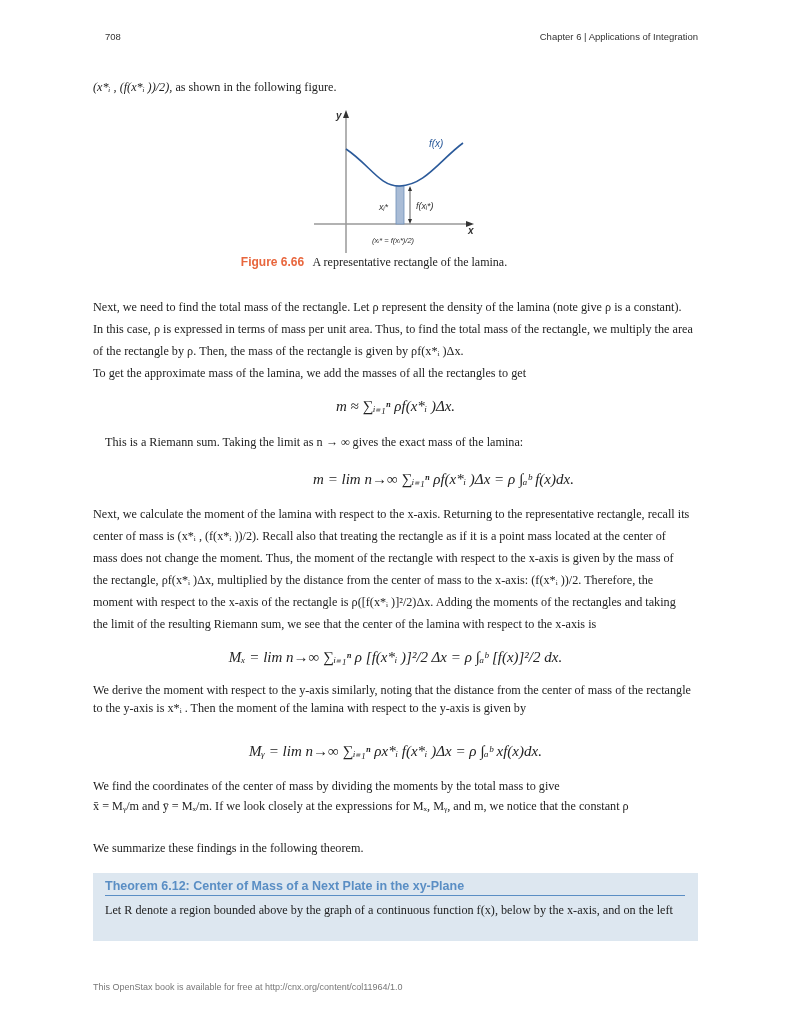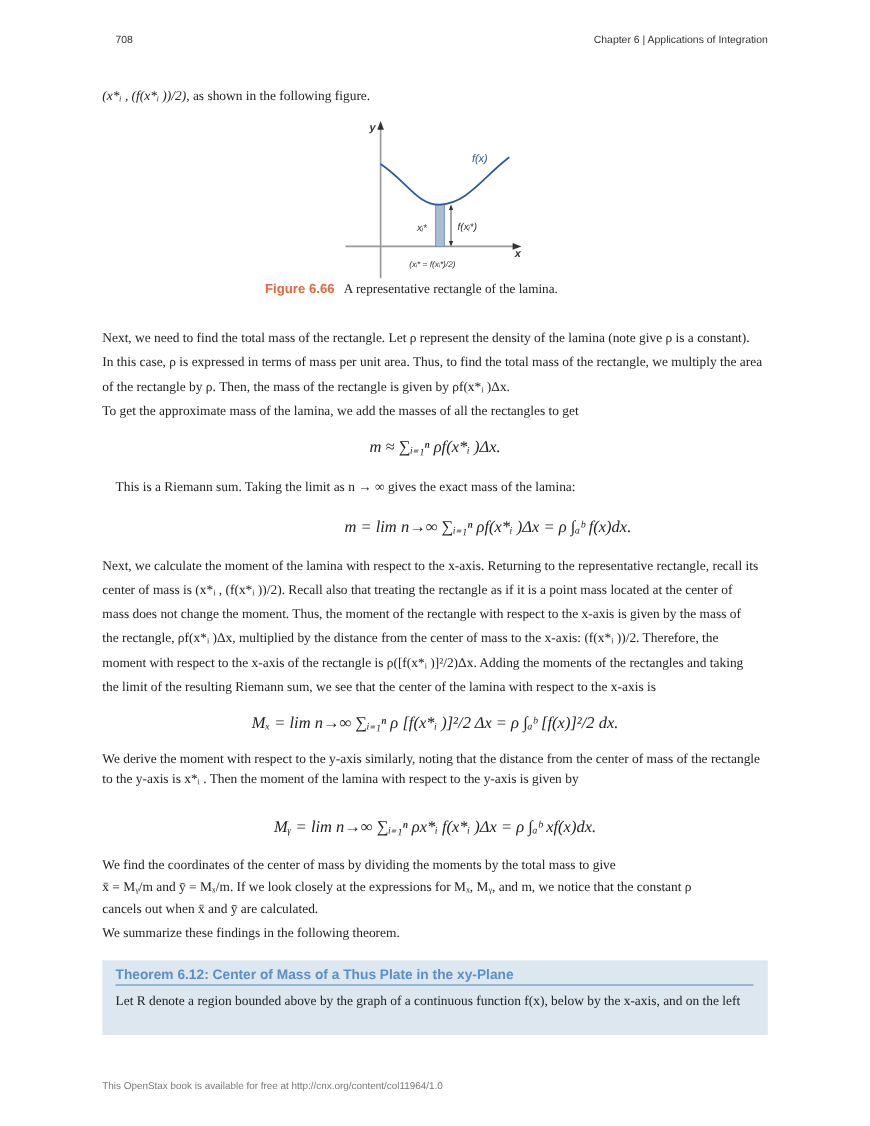--- a/index.html
+++ b/index.html
@@ -83,23 +83,22 @@
 <div class="p" style="top:681px; line-height:18px;">
   <div>We derive the moment with respect to the y-axis similarly, noting that the distance from the center of mass of the rectangle</div>
   <div>to the y-axis is x*ᵢ . Then the moment of the lamina with respect to the y-axis is given by</div>
 </div>
 
 <div class="eq" style="top:740px;">Mᵧ = lim n→∞ ∑ᵢ₌₁ⁿ ρx*ᵢ f(x*ᵢ )Δx = ρ ∫ₐᵇ xf(x)dx.</div>
 
 <div class="p" style="top:776px; line-height:20px;">
   <div>We find the coordinates of the center of mass by dividing the moments by the total mass to give</div>
   <div>x̄ = Mᵧ/m and ȳ = Mₓ/m. If we look closely at the expressions for Mₓ, Mᵧ, and m, we notice that the constant ρ</div>
-  <div>cancels out when x̄ and ȳ are calculated.</div>
 </div>
 
 <div class="p" style="top:837px;">We summarize these findings in the following theorem.</div>
 
 <div class="theorem">
-  <div class="th-title">Theorem 6.12: Center of Mass of a Thus Plate in the xy-Plane</div>
+  <div class="th-title">Theorem 6.12: Center of Mass of a Next Plate in the xy-Plane</div>
   <div class="th-body">Let R denote a region bounded above by the graph of a continuous function f(x), below by the x-axis, and on the left</div>
 </div>
 
 <div class="footer">This OpenStax book is available for free at http://cnx.org/content/col11964/1.0</div>
 
 </body></html>

